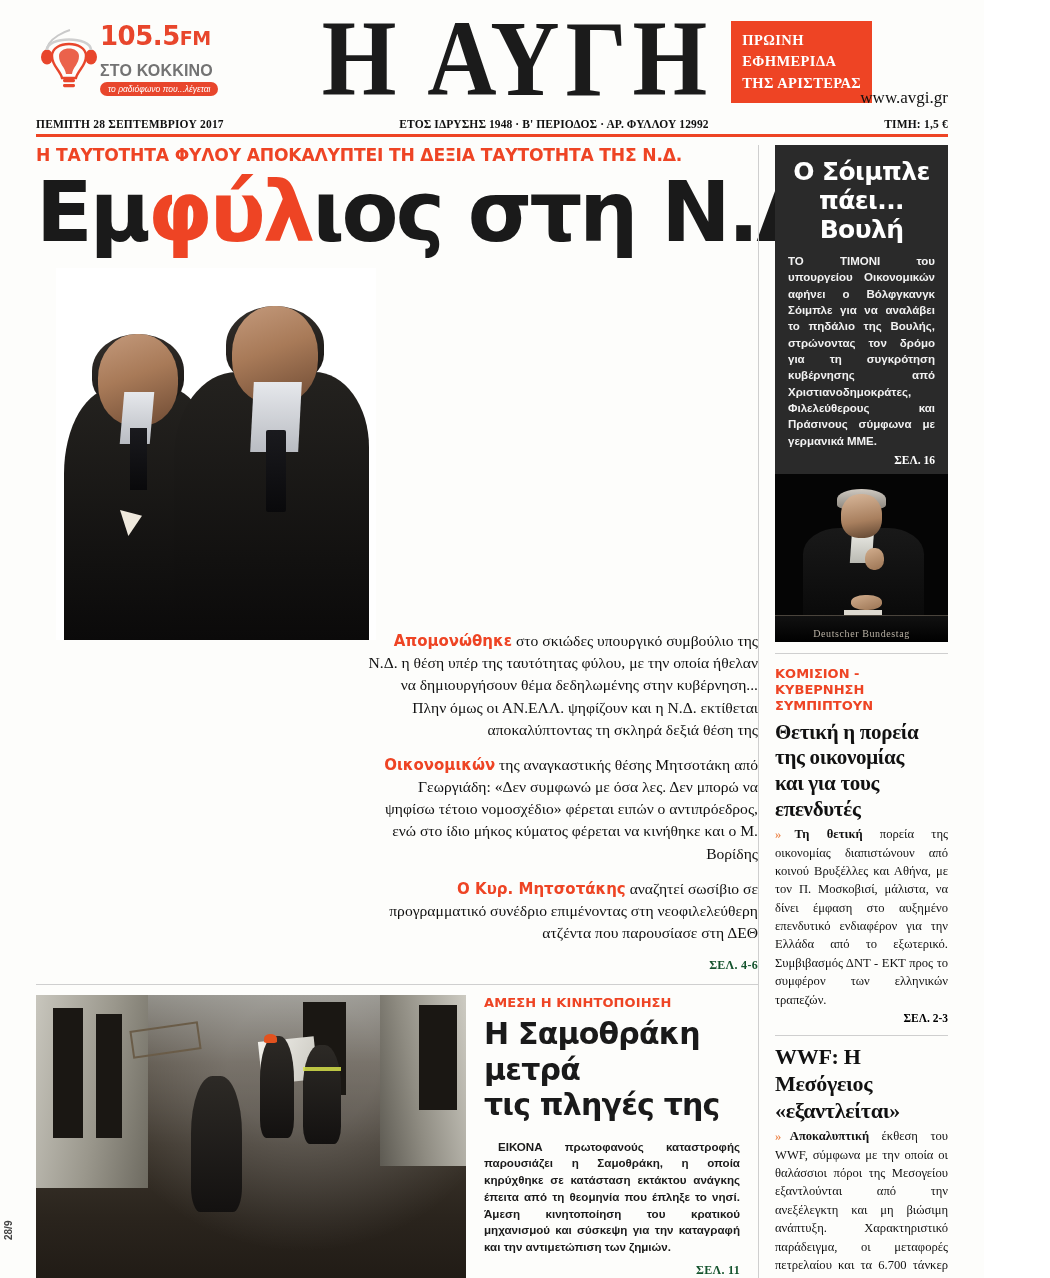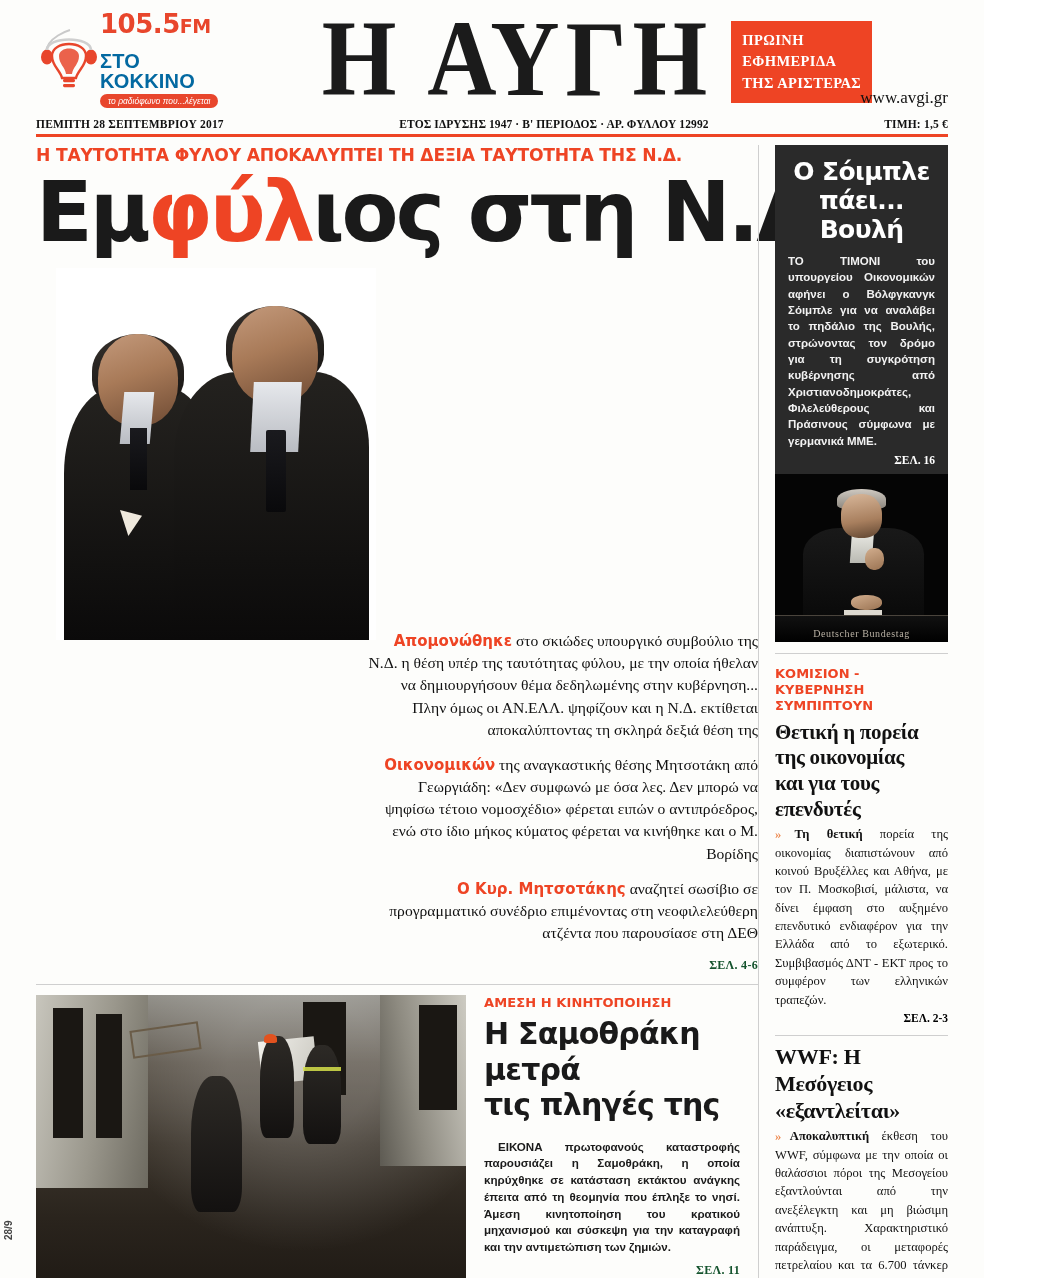--- a/index.html
+++ b/index.html
@@ -33,21 +33,21 @@
   }
   .bulb-wrap { width: 58px; height: 70px; position: relative; flex: none; }
   .bulb-wrap svg { position: absolute; left: 0; top: 2px; }
   .radio-text { margin-left: 2px; line-height: 1; }
   .radio-fm {
     font-size: 26px; font-weight: bold; color: #e8462c;
     letter-spacing: -0.5px; font-family: "DejaVu Sans", sans-serif;
   }
   .radio-fm .fm { font-size: 19px; }
   .radio-kokkino {
-    font-size: 20px; color: #0369a1; font-weight: bold;
+    font-size: 16px; color: #737373; font-weight: bold;
     letter-spacing: 0.2px; margin-top: 14px;
     font-family: "Liberation Sans", sans-serif;
   }
   .radio-slogan {
     margin-top: 3px;
     background: #e8462c; color: #ffffff;
     font-size: 8.5px; padding: 2.5px 8px;
     border-radius: 9px; display: inline-block;
     font-style: italic;
   }
@@ -430,21 +430,21 @@
         <div>ΕΦΗΜΕΡΙΔΑ</div>
         <div>ΤΗΣ ΑΡΙΣΤΕΡΑΣ</div>
       </div>
     </div>
 
     <div class="site-url">www.avgi.gr</div>
   </div>
 
   <div class="dateline">
     <div>ΠΕΜΠΤΗ 28 ΣΕΠΤΕΜΒΡΙΟΥ 2017</div>
-    <div class="mid">ΕΤΟΣ ΙΔΡΥΣΗΣ 1947 · Β' ΠΕΡΙΟΔΟΣ · ΑΡ. ΦΥΛΛΟΥ 12992</div>
+    <div class="mid">ΕΤΟΣ ΙΔΡΥΣΗΣ 1948 · Β' ΠΕΡΙΟΔΟΣ · ΑΡ. ΦΥΛΛΟΥ 12992</div>
     <div>ΤΙΜΗ: 1,5 €</div>
   </div>
   <div class="red-rule"></div>
 
   <div class="content">
 
     <div class="col-left">
 
       <div class="kicker">Η ΤΑΥΤΟΤΗΤΑ ΦΥΛΟΥ ΑΠΟΚΑΛΥΠΤΕΙ ΤΗ ΔΕΞΙΑ ΤΑΥΤΟΤΗΤΑ ΤΗΣ Ν.Δ.</div>
 

